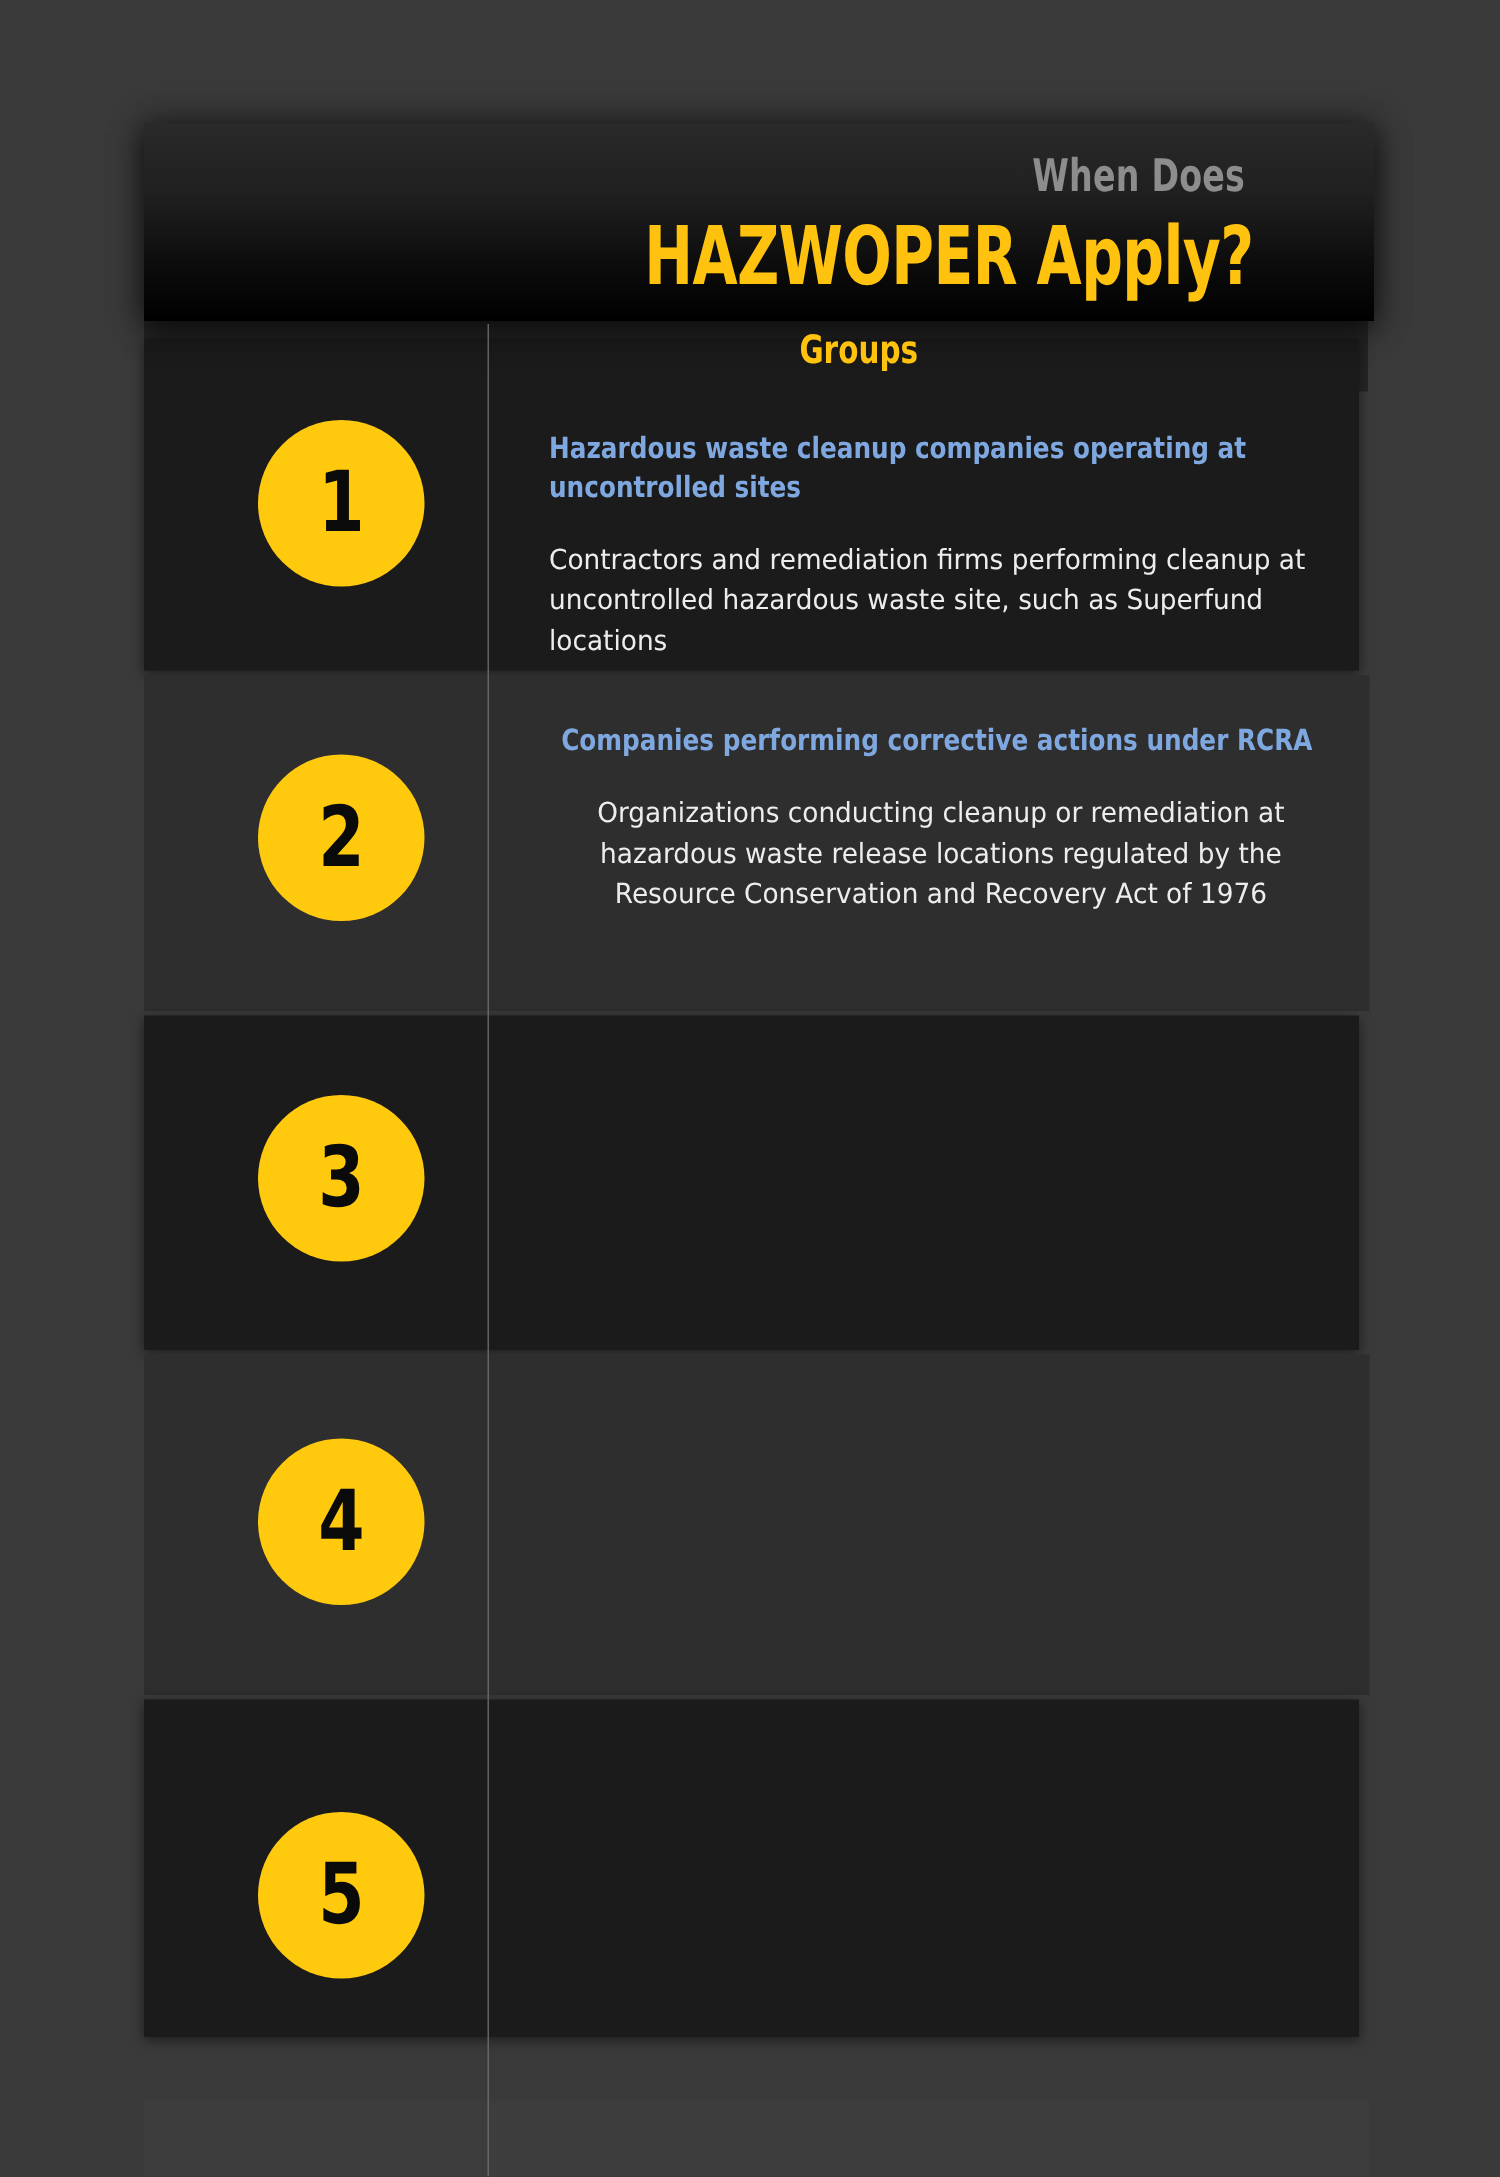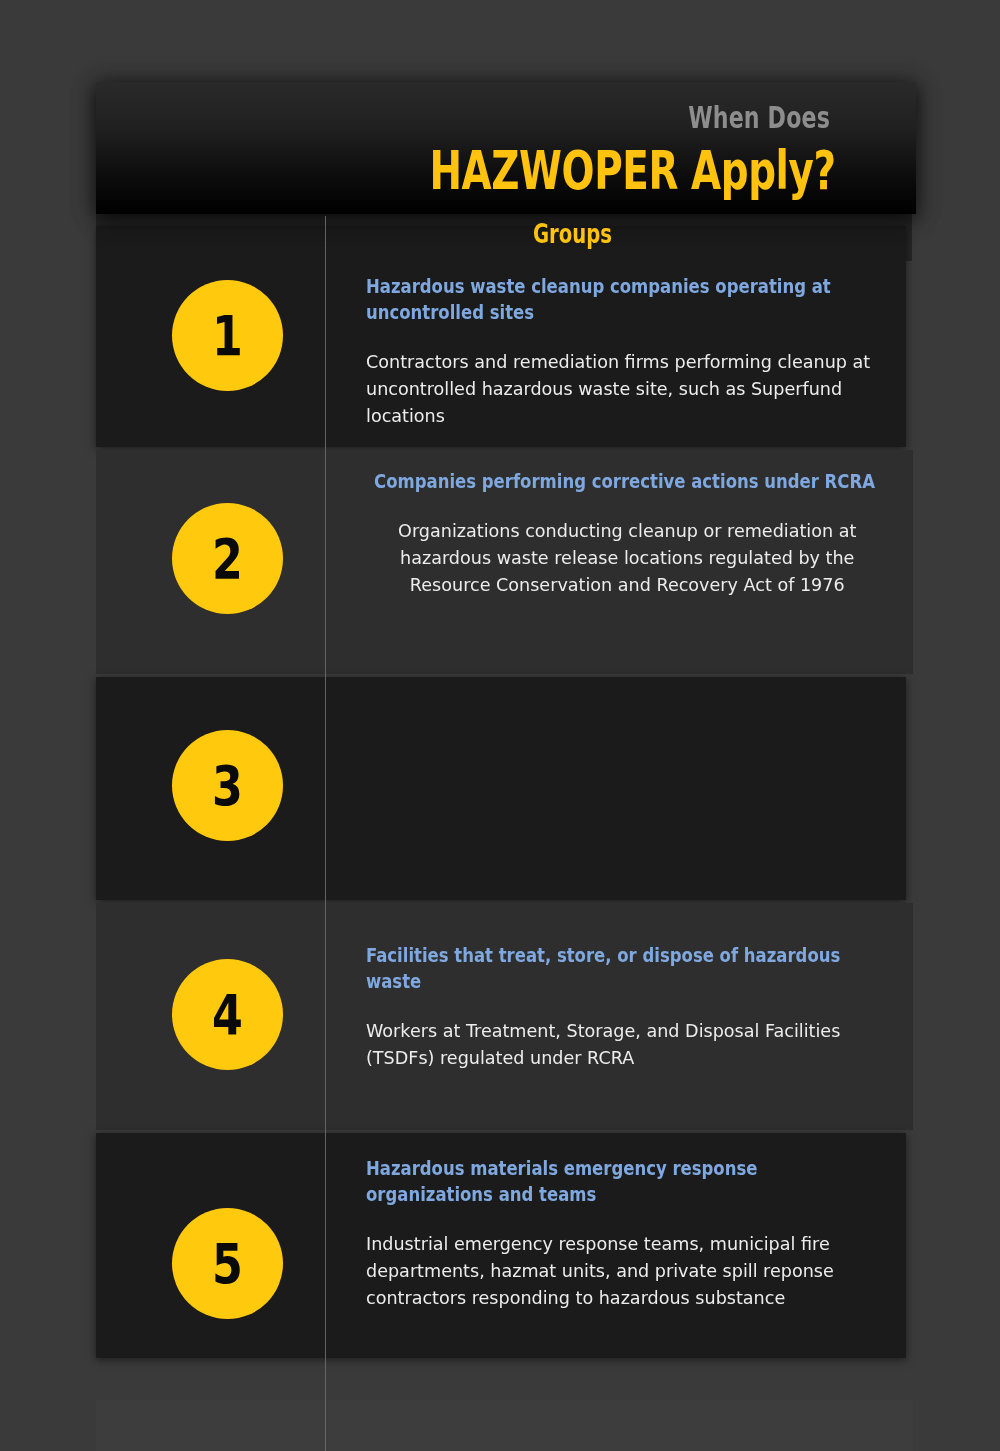--- a/index.html
+++ b/index.html
@@ -133,20 +133,21 @@
     line-height: 56px;
     color: #0a0a0a;
     transform: scaleX(0.88);
     display: block;
   }
 
   .row-body {
     position: absolute;
     left: 270px;
     width: 540px;
+    margin-top: 12px;
   }
   .item-title {
     font-family: "DejaVu Sans Condensed", "Liberation Sans Narrow", "Liberation Sans", sans-serif;
     font-weight: 700;
     font-size: 19.5px;
     line-height: 26px;
     color: #7EA8DF;
     transform: scaleX(0.94);
     transform-origin: left center;
     margin: 0 0 22px 0;
@@ -241,31 +242,23 @@
     </div>
   </div>
 </div>
 
 <div class="row light" id="row-4">
   <div class="row-num-col">
     <div class="circle">
       <span>4</span>
     </div>
   </div>
-  <div class="row-body">
-    <p class="item-title">Facilities that treat, store, or dispose of hazardous waste</p>
-    <p class="item-desc">Workers at Treatment, Storage, and Disposal Facilities (TSDFs) regulated under RCRA</p>
-  </div>
 </div>
 
 <div class="row dark" id="row-5">
   <div class="row-num-col">
     <div class="circle">
       <span>5</span>
     </div>
   </div>
-  <div class="row-body">
-    <p class="item-title">Hazardous materials emergency response organizations and teams</p>
-    <p class="item-desc">Industrial emergency response teams, municipal fire departments, hazmat units, and private spill reponse contractors responding to hazardous substance</p>
-  </div>
 </div>
 
 <div class="divider"></div>
 
 </body></html>

